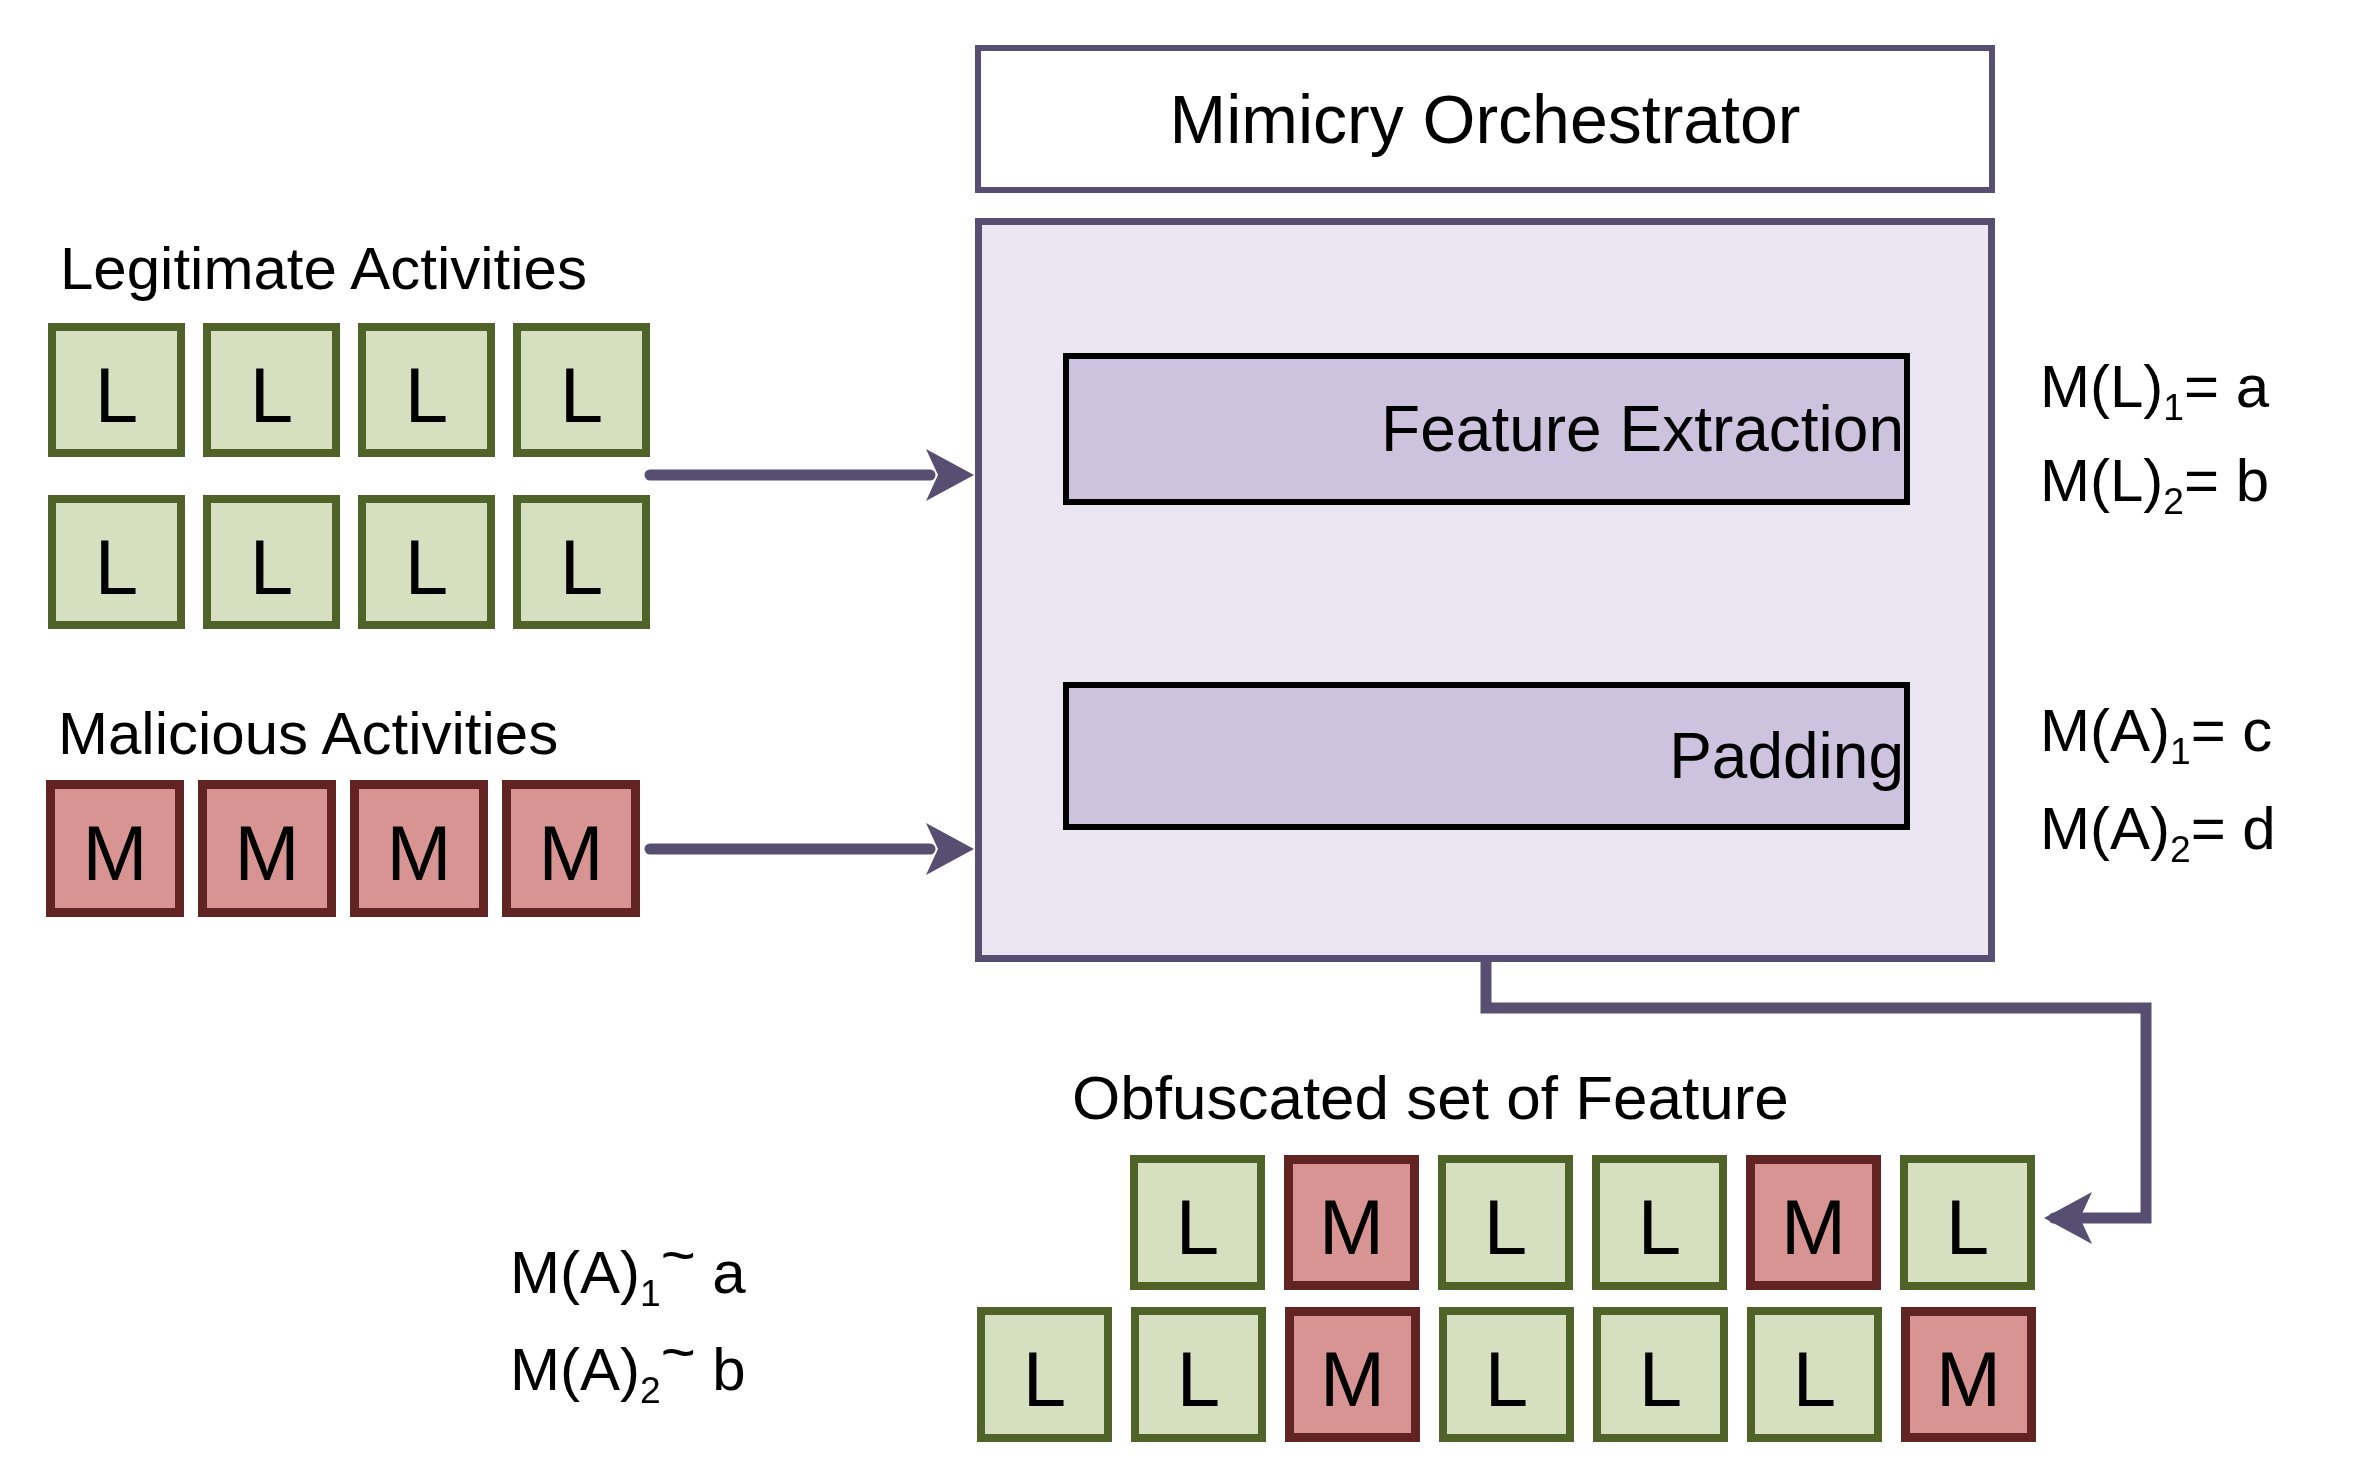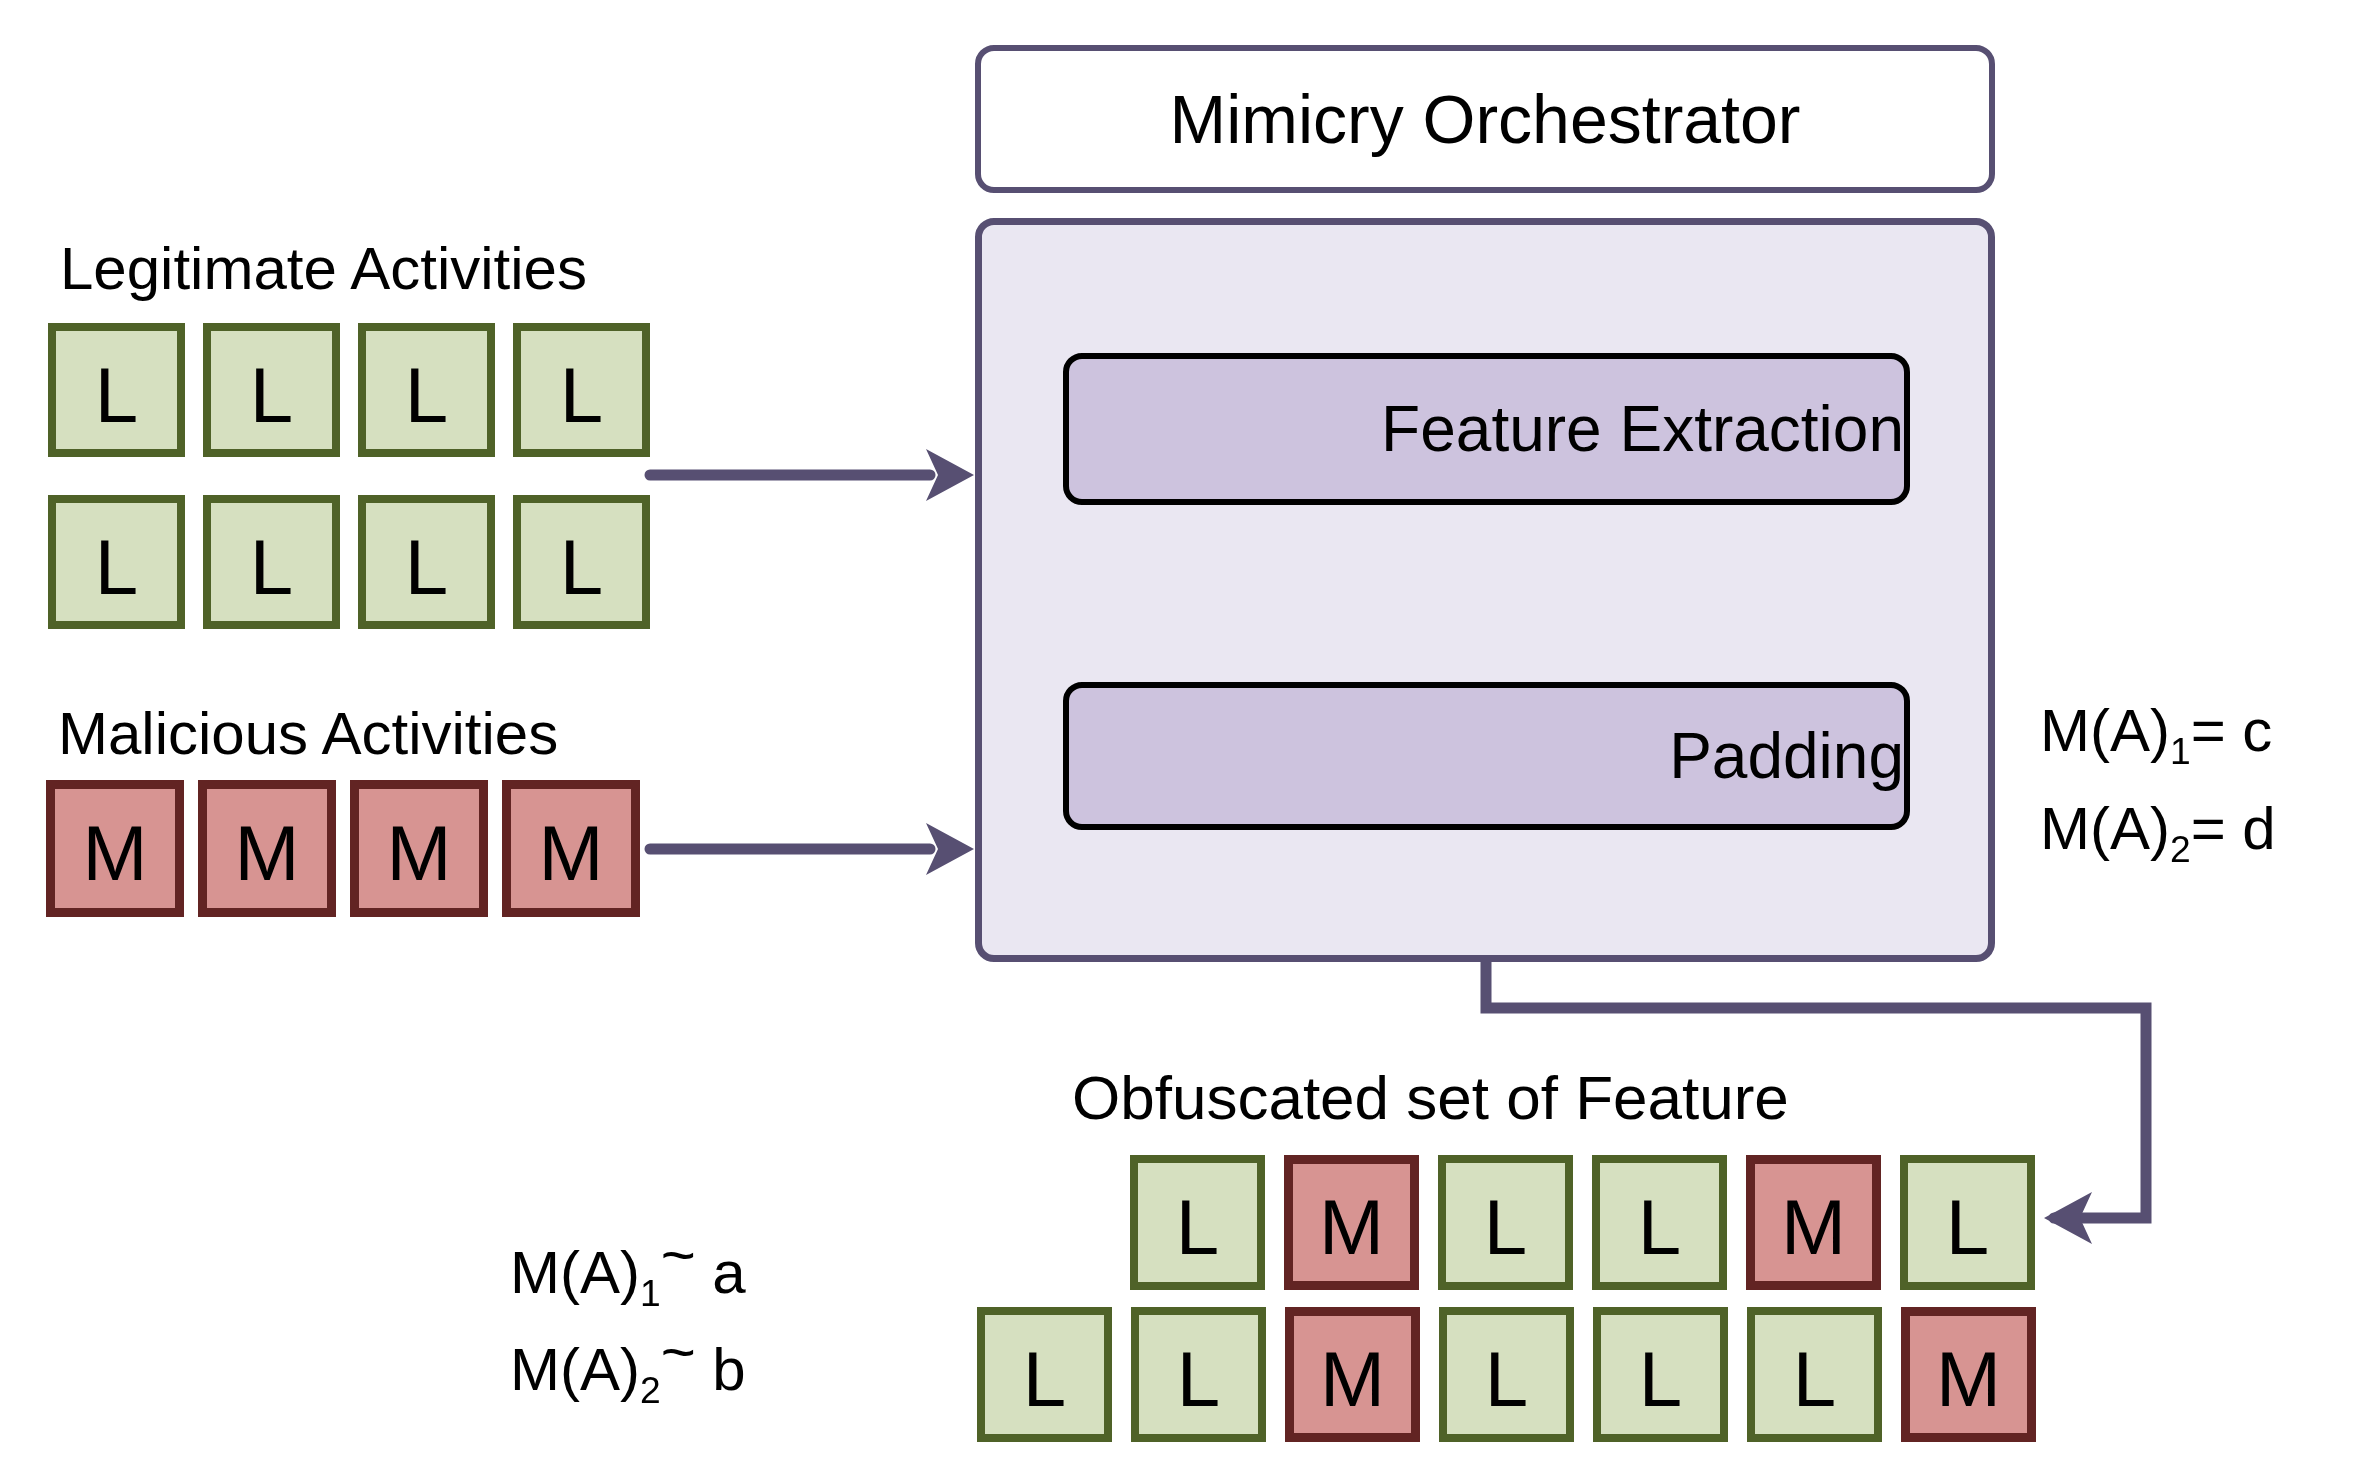--- a/index.html
+++ b/index.html
@@ -13,21 +13,20 @@
     overflow: hidden;
   }
 
   
   .frame {
     position: absolute;
     box-sizing: border-box;
     display: flex;
     align-items: center;
     justify-content: center;
-    border-radius: 19px;
   }
   .title-box {
     left: 975px; top: 45px; width: 1020px; height: 148px;
     background: #ffffff;
     border: 6px solid var(--purple);
     font-size: 68px;
   }
   .main-box {
     left: 975px; top: 218px; width: 1020px; height: 744px;
     background: var(--orch-fill);
@@ -211,20 +210,24 @@
         <span>L</span>
       </div>
       <div class="cell leg">
         <span>L</span>
       </div>
       <div class="cell mal">
         <span>M</span>
       </div>
     </div>
 
+  <div class="formulas fg-ml">
+    <div><span>M(L)</span><sub>1</sub><span>=</span><span>&nbsp;a</span></div>
+    <div><span>M(L)</span><sub>2</sub><span>=</span><span>&nbsp;b</span></div>
+  </div>
   <div class="formulas fg-ma">
     <div><span>M(A)</span><sub>1</sub><span>=</span><span>&nbsp;c</span></div>
     <div><span>M(A)</span><sub>2</sub><span>=</span><span>&nbsp;d</span></div>
   </div>
   <div class="formulas fg-sim">
     <div><span>M(A)</span><sub>1</sub><span class="tilde">~</span><span>&nbsp;a</span></div>
     <div><span>M(A)</span><sub>2</sub><span class="tilde">~</span><span>&nbsp;b</span></div>
   </div>
 
 </div>

